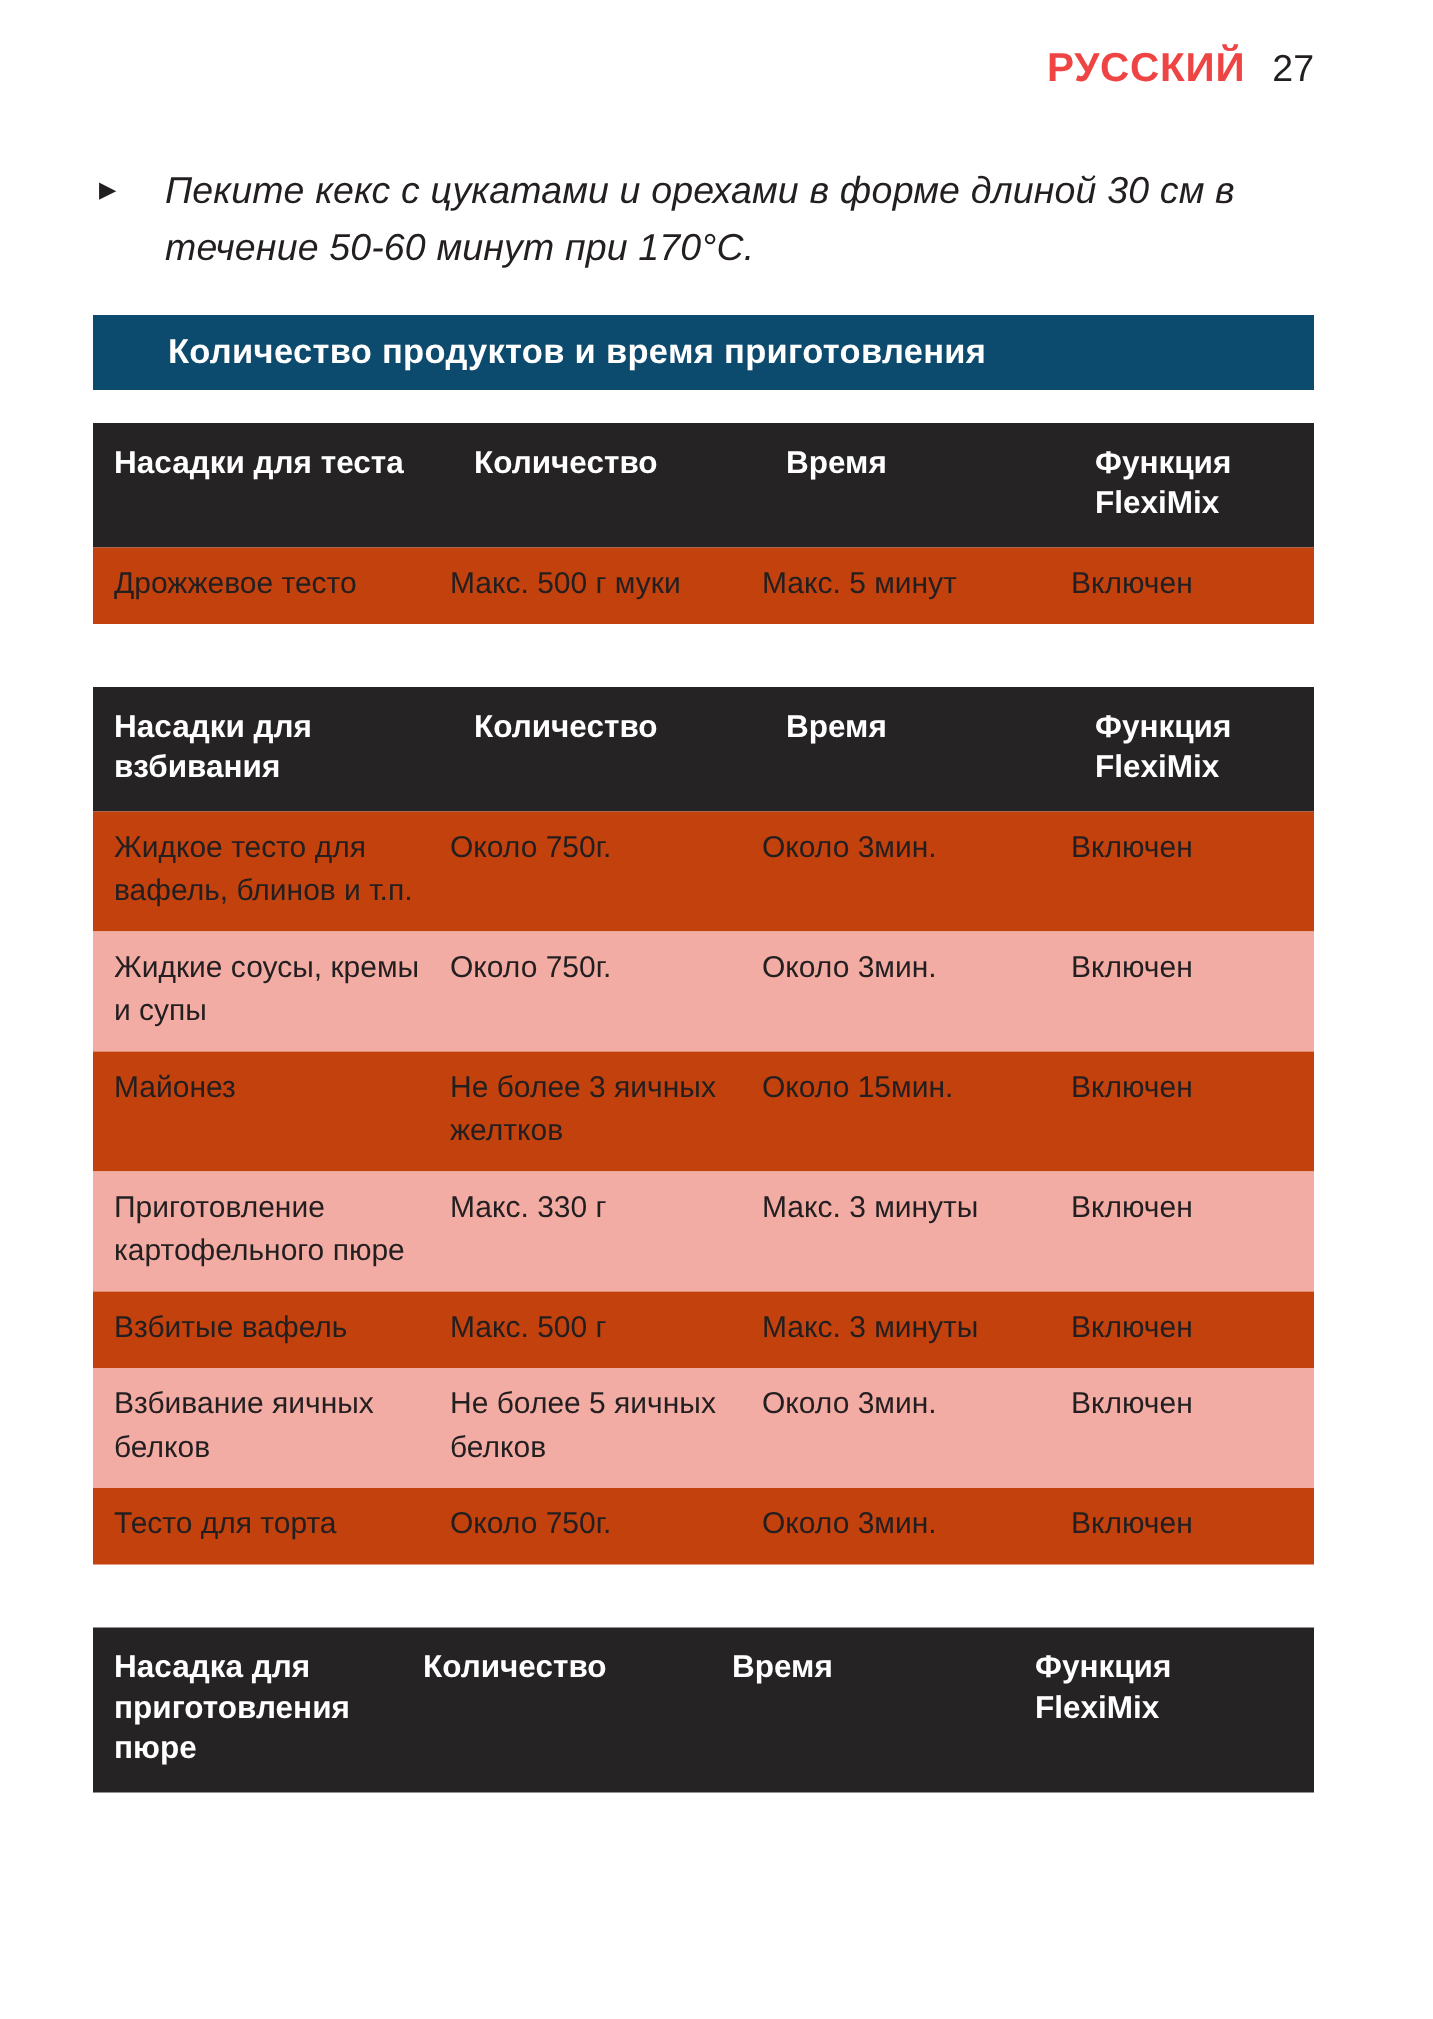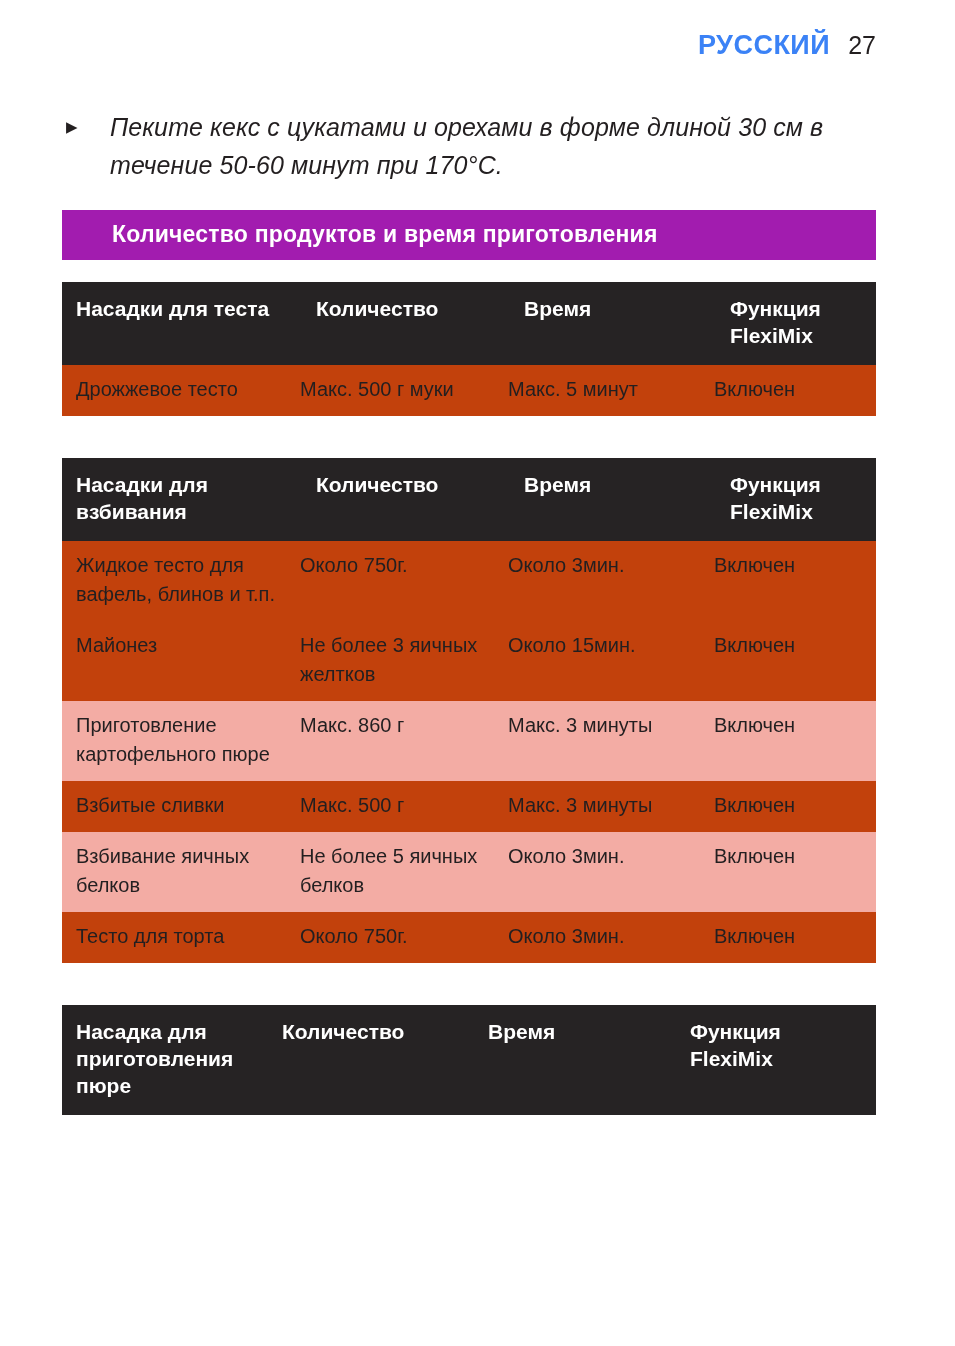--- a/index.html
+++ b/index.html
@@ -21,21 +21,21 @@
     position: absolute;
     top: 30px;
     right: 79px;
     display: flex;
     align-items: baseline;
     gap: 18px;
   }
   .page-header .lang {
     font-size: 27px;
     font-weight: bold;
-    color: #3b82f6;
+    color: #ef4444;
     letter-spacing: 0.5px;
   }
   .page-header .pageno {
     font-size: 25px;
     font-weight: normal;
     color: #231f20;
     text-align: center;
   }
 
   
@@ -65,21 +65,21 @@
     flex: 1 1 auto;
     font-style: italic;
     font-size: 25px;
     line-height: 38px;
     color: #231f20;
     letter-spacing: 0.1px;
   }
 
   
   .section-bar {
-    background: #a21caf;
+    background: #0c4a6e;
     color: #ffffff;
     font-weight: bold;
     font-size: 23px;
     padding: 11px 0 12px 50px;
     letter-spacing: 0.2px;
     box-sizing: border-box;
     width: 814px;
     margin-bottom: 22px;
   }
 
@@ -208,34 +208,40 @@
         <th>Функция FlexiMix</th>
       </tr>
     </thead>
     <tbody>
       <tr class="row-white">
         <td>Жидкое тесто для вафель, блинов и т.п.</td>
         <td>Около 750г.</td>
         <td>Около 3мин.</td>
         <td>Включен</td>
       </tr>
+      <tr class="row-pink">
+        <td>Жидкие соусы, кремы и супы</td>
+        <td>Около 750г.</td>
+        <td>Около 3мин.</td>
+        <td>Включен</td>
+      </tr>
       <tr class="row-white">
         <td>Майонез</td>
         <td>Не более 3 яичных желтков</td>
         <td>Около 15мин.</td>
         <td>Включен</td>
       </tr>
       <tr class="row-pink">
         <td>Приготовление картофельного пюре</td>
-        <td>Макс. 860 г</td>
+        <td>Макс. 330 г</td>
         <td>Макс. 3 минуты</td>
         <td>Включен</td>
       </tr>
       <tr class="row-white">
-        <td>Взбитые сливки</td>
+        <td>Взбитые вафель</td>
         <td>Макс. 500 г</td>
         <td>Макс. 3 минуты</td>
         <td>Включен</td>
       </tr>
       <tr class="row-pink">
         <td>Взбивание яичных белков</td>
         <td>Не более 5 яичных белков</td>
         <td>Около 3мин.</td>
         <td>Включен</td>
       </tr>

